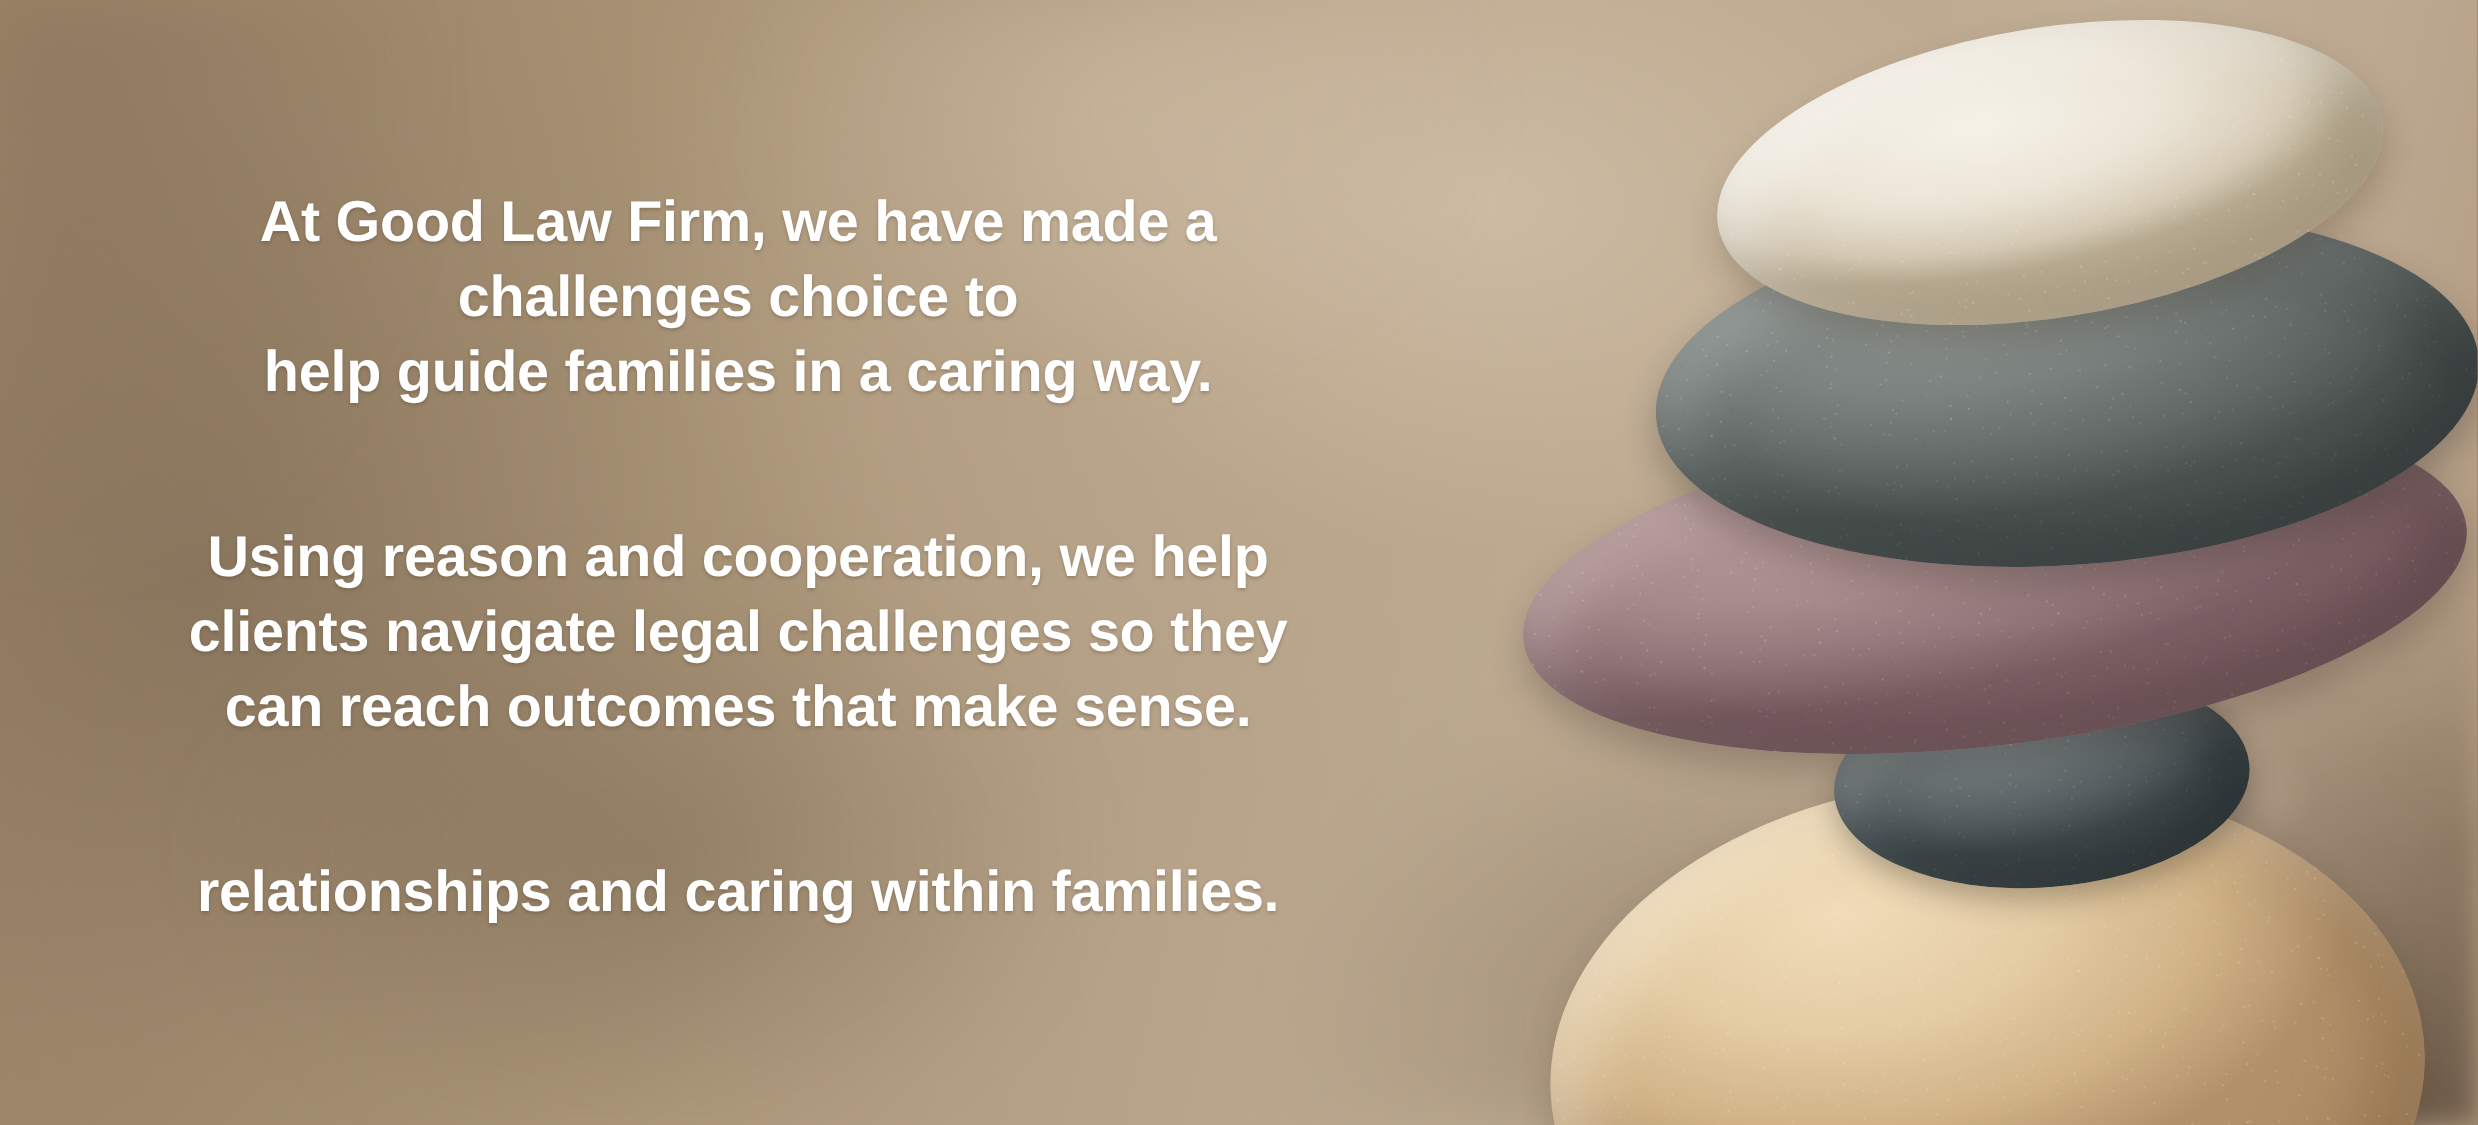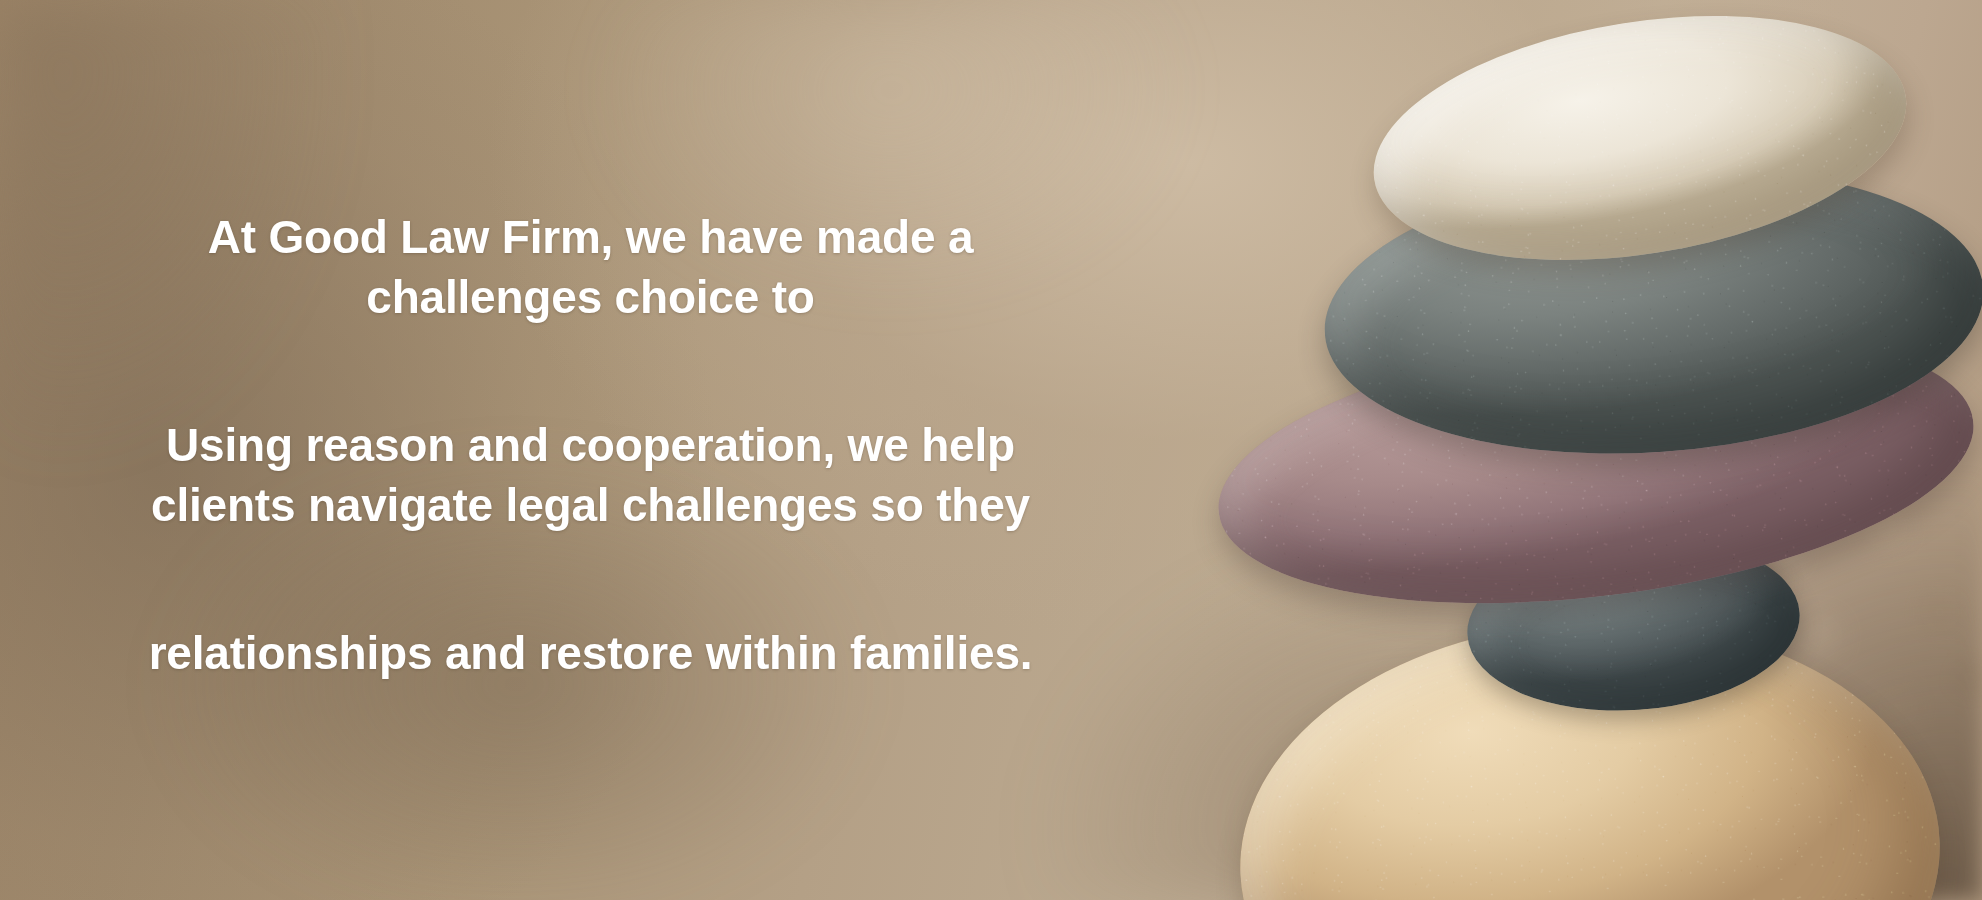--- a/index.html
+++ b/index.html
@@ -255,27 +255,29 @@
     <div class="stone stone-grey"></div>
     <div class="stone stone-white"></div>
   </div>
 
   <div class="copy-panel">
     <div class="copy-inner">
 
       <p class="para">
         <span class="line">At Good Law Firm, we have made a</span>
         <span class="line">challenges choice to</span>
+        <span class="line">help guide families in a caring way.</span>
       </p>
 
       <p class="para">
         <span class="line">Using reason and cooperation, we help</span>
         <span class="line">clients navigate legal challenges so they</span>
+        <span class="line">can reach outcomes that make sense.</span>
       </p>
 
       <p class="para">
-        <span class="line">relationships and restore within families.</span>
+        <span class="line">relationships and caring within families.</span>
       </p>
 
     </div>
   </div>
 
 </div>
 
 </body></html>

